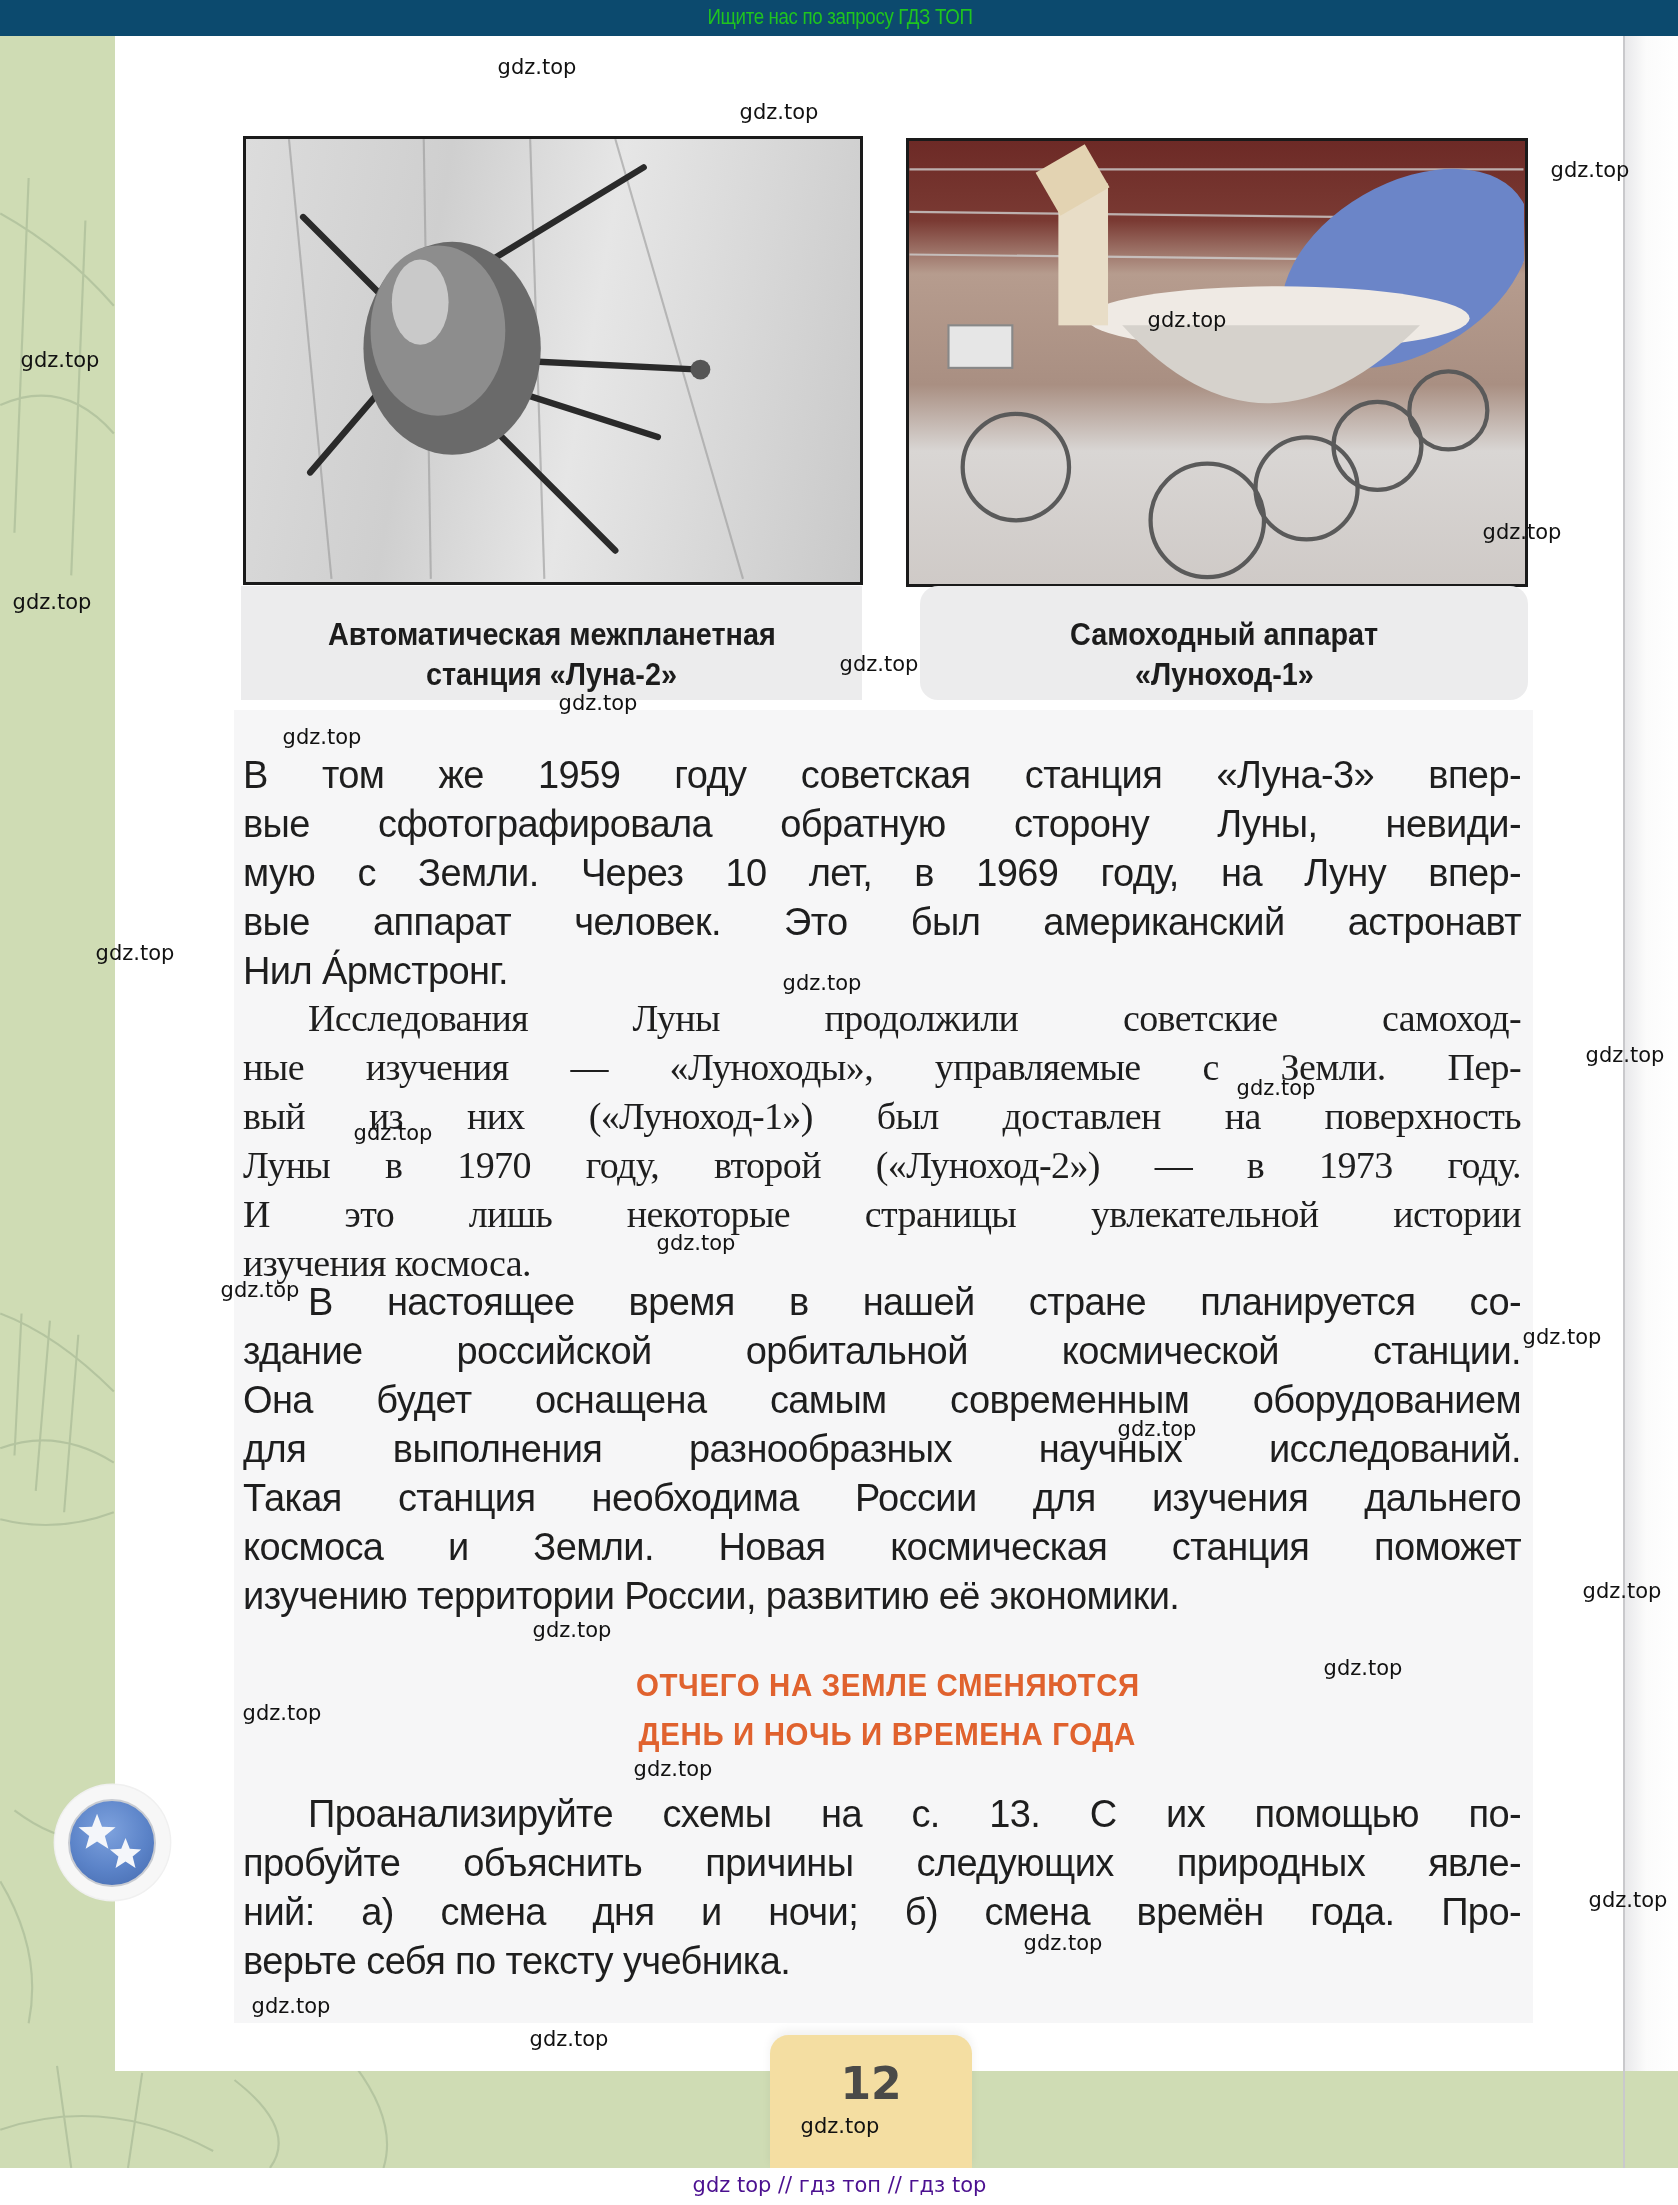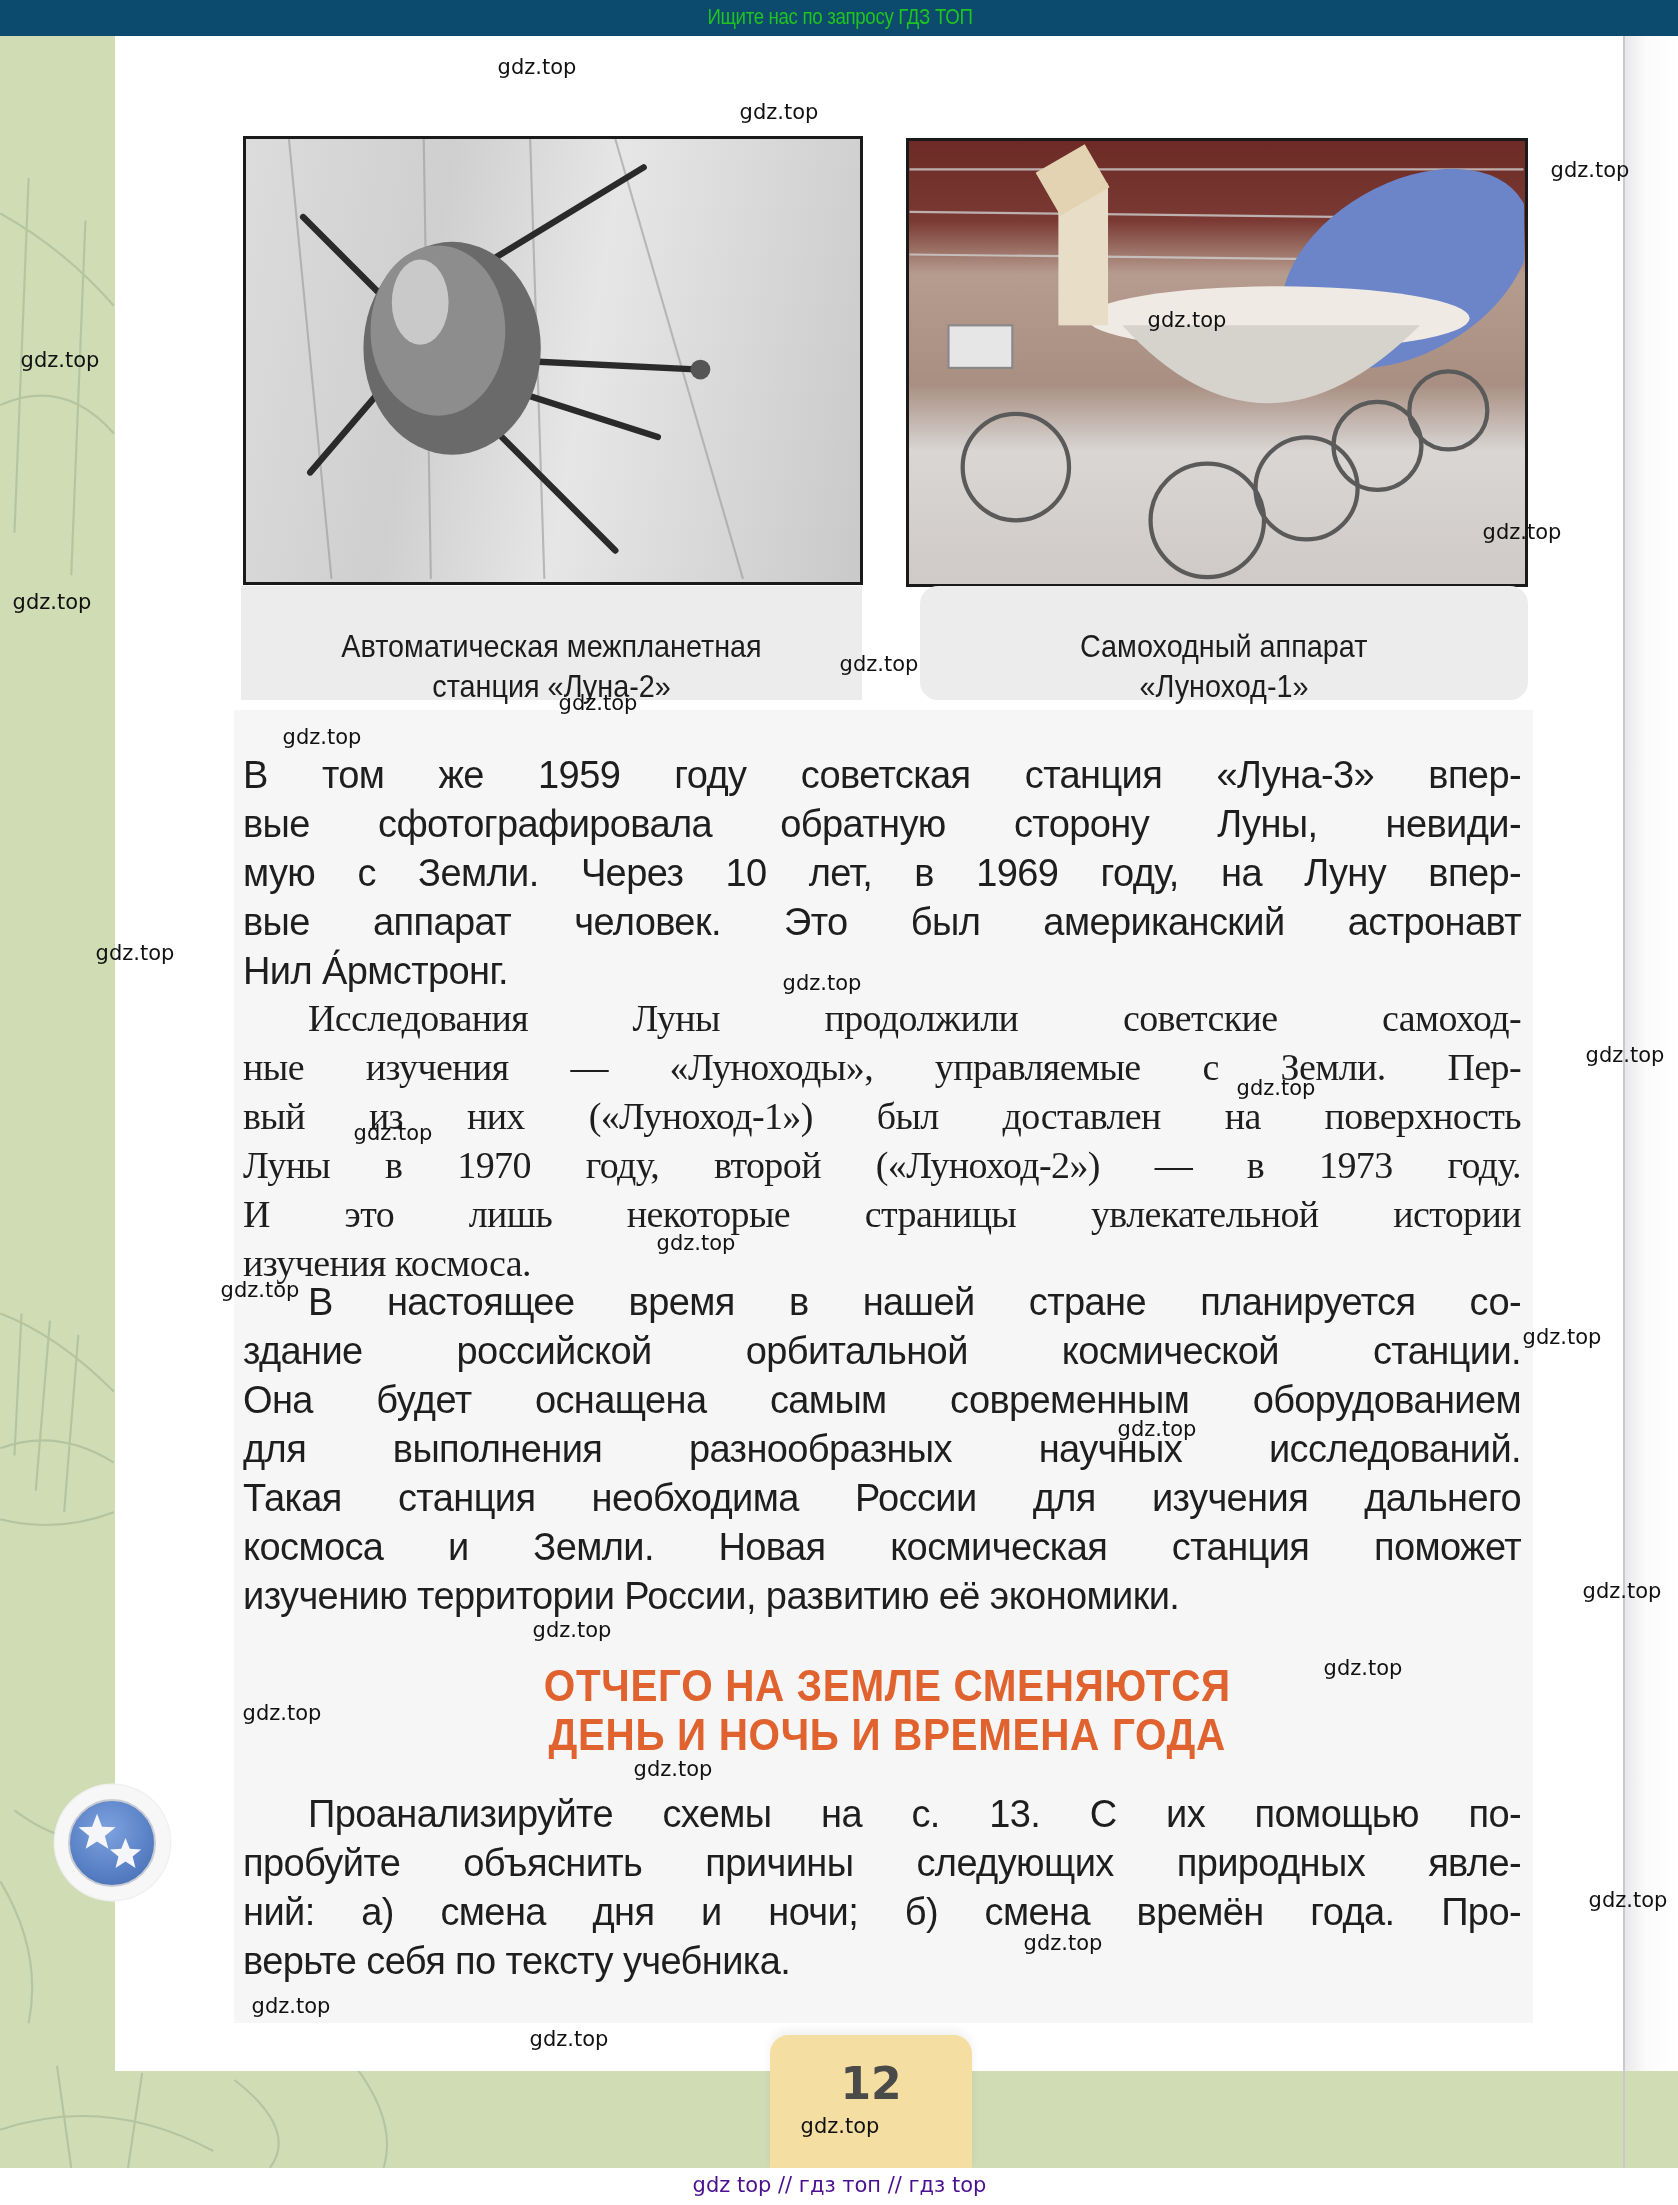--- a/index.html
+++ b/index.html
@@ -46,42 +46,42 @@
     left:243px; top:136px; width:620px; height:449px;
     background:linear-gradient(100deg,#dcdcdc 0%,#cfcfcf 30%,#e6e6e6 55%,#c9c9c9 100%);
   }
   .photo-lunokhod {
     left:906px; top:138px; width:622px; height:449px;
     background:linear-gradient(180deg,#6d2a26 0%,#7a3a33 18%,#b69c8e 30%,#a98f82 55%,#d9d6d4 70%,#cfcac7 100%);
   }
   .caption-box {
     top:586px; height:114px; background:#ececed;
     font-size:32px; line-height:40px; color:#1c1c1c; text-align:center;
-    padding-top:40px; box-sizing:border-box;
+    padding-top:28px; box-sizing:border-box;font-weight:bold;
   }
   .caption-box span.cap { display:inline-block; transform:scaleX(0.9); white-space:nowrap; }
   .caption-left { left:241px; width:621px; }
   .caption-right { left:920px; width:608px;border-radius:18px; }
   
   .body-text {
     left:243px; width:1278px;
     font-size:38px; color:#1e1e1e;
   }
   .line {
     height:49px; line-height:49px; white-space:nowrap;
     text-align:justify; text-align-last:justify;
     letter-spacing:-0.6px;
   }
   .line.last { text-align:left; text-align-last:left; }
   .line.indent { padding-left:65px; }
   
   .section-title {
     left:426px; width:923px; top:1661px;
     text-align:center; color:#e0622e; font-weight:bold;
-    font-size:44px; line-height:49px; letter-spacing:0.7px;
+    font-size:32px; line-height:49px; letter-spacing:0.7px;
   }
   .section-title div span { display:inline-block; transform:scaleX(0.92); }
   
   .stars-icon-wrap {
     left:55px; top:1785px; width:115px; height:115px; border-radius:50%;
     background:#f7f7f7; box-shadow:0 0 0 1.4px #f0f0f0;
   }
   .stars-icon {
     left:68px; top:1799px; width:88px; height:88px; border-radius:50%;
     background:radial-gradient(circle at 45% 35%,#7ea2de 0%,#5b83c8 55%,#4469ad 100%);

